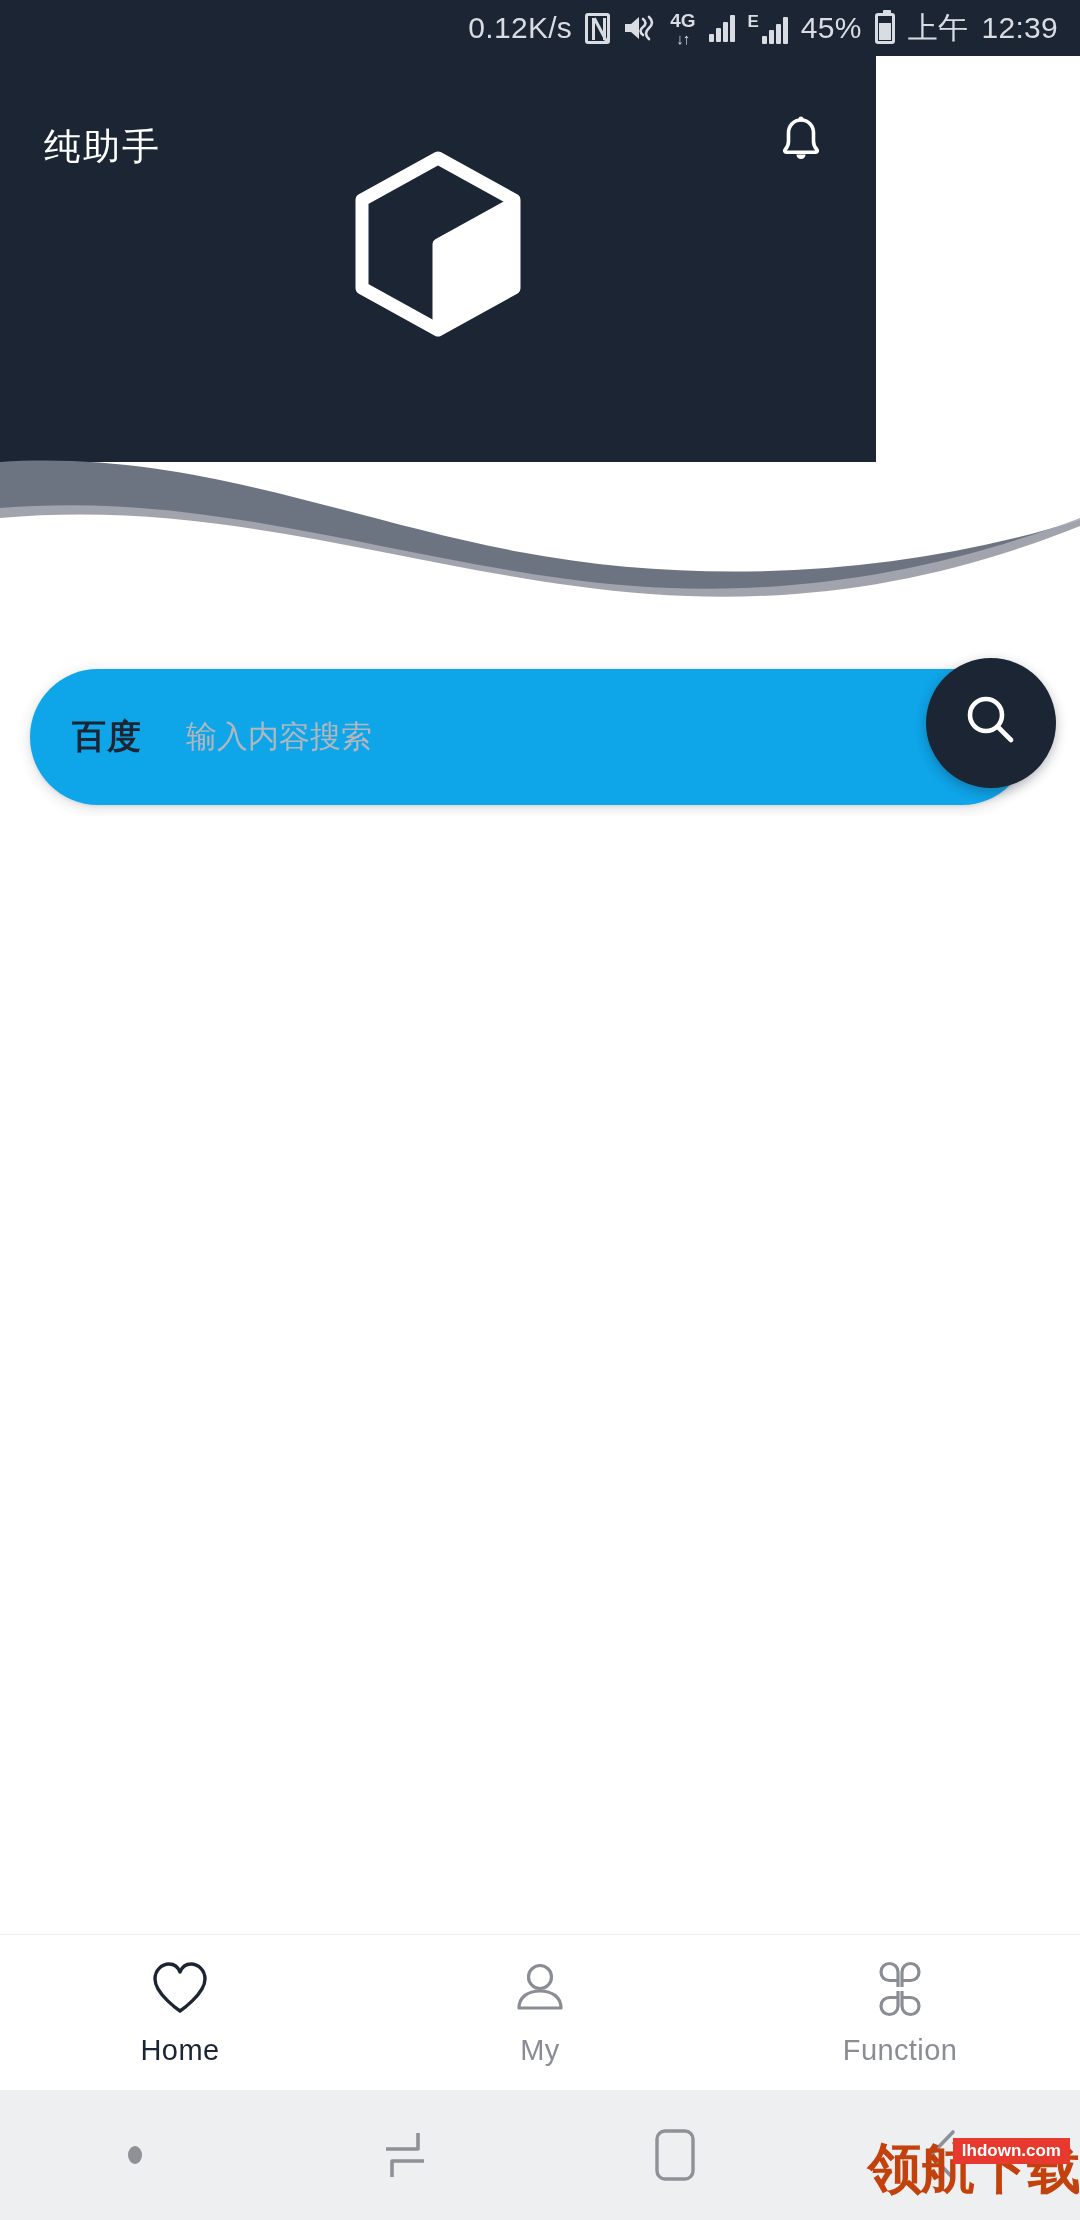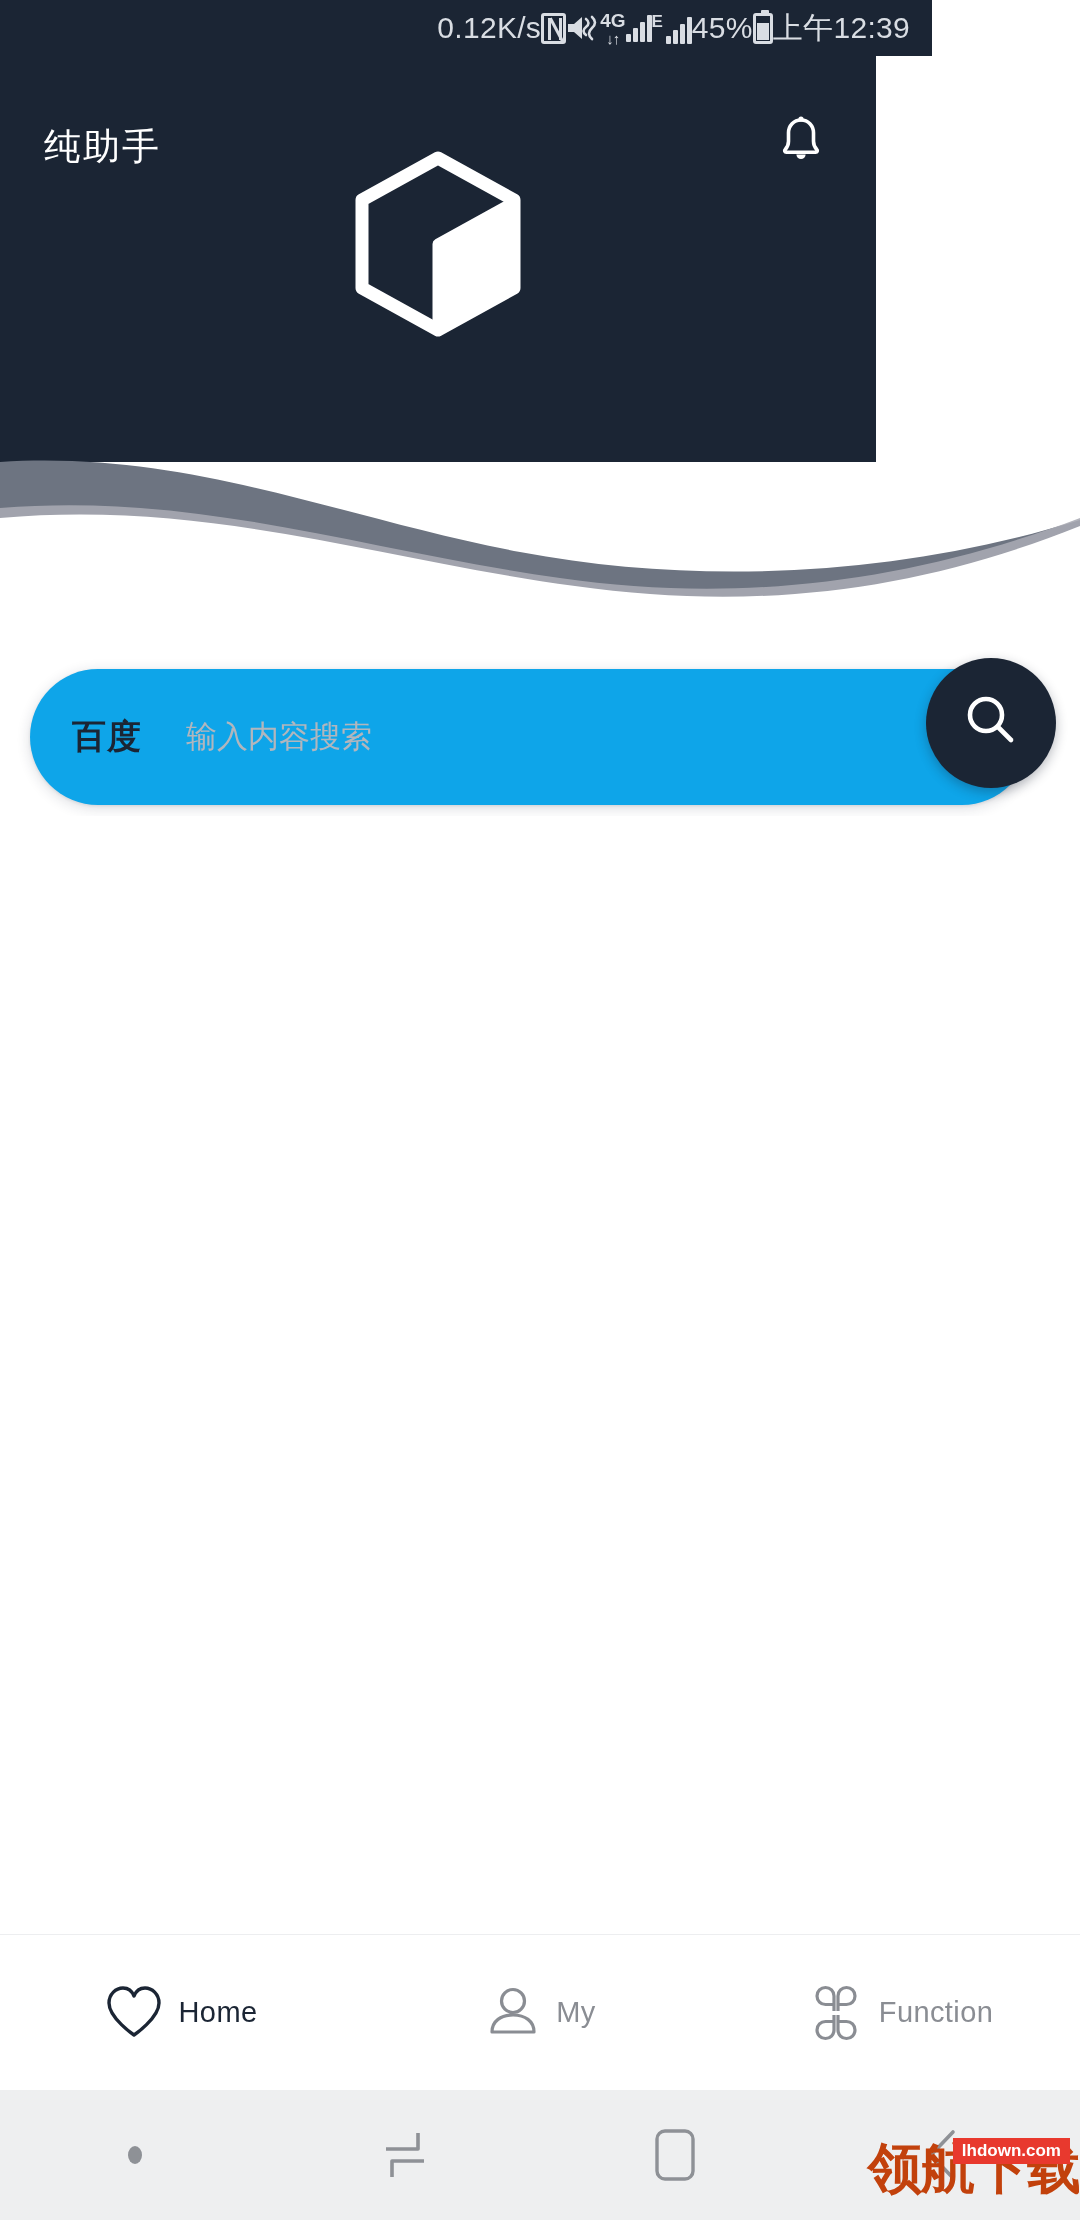--- a/index.html
+++ b/index.html
@@ -6,23 +6,23 @@
   html, body {
     width:1080px; height:2220px;
     background:#ffffff;
     font-family:"Liberation Sans", "DejaVu Sans", sans-serif;
     overflow:hidden;
   }
   #screen { position:relative; width:1080px; height:2220px; background:#fff; }
 
   
   .statusbar{
-    position:absolute; left:0; top:0; width:932px; height:56px;
+    position:absolute; left:0; top:0; width:1080px; height:56px;
     background:#1b2534; display:flex; align-items:center;
-    justify-content:flex-end; padding-right:22px; 
+    justify-content:flex-end; padding-right:22px; gap:13px;
   }
   .sb-text{ color:#d9dde3; font-size:30px; letter-spacing:.3px; white-space:nowrap; }
   .sb-ico{ display:flex; align-items:center; justify-content:center; }
   .nfc-box{
     width:25px; height:31px; border:3px solid #d9dde3; border-radius:3px;
     position:relative;
   }
   .nfc-box::after{
     content:""; position:absolute; left:4px; top:2px; width:3px; height:22px;
     background:#d9dde3;
@@ -111,21 +111,21 @@
   
   .content{ position:absolute; left:0; top:816px; width:1080px; height:1118px; background:#fff; }
 
   
   .tabbar{
     position:absolute; left:0; top:1934px; width:1080px; height:156px;
     background:#ffffff; border-top:1px solid #edeef0;
     display:flex;
   }
   .tab{
-    flex:1; display:flex; 
+    flex:1; display:flex; flex-direction:column;
     align-items:center; justify-content:center; gap:14px;
   }
   .tab .ic{ height:62px; display:flex; align-items:center; justify-content:center; }
   .tab .lb{ font-size:29px; letter-spacing:.4px; }
   .tab.active .lb{ color:#1b2534; }
   .tab .lb{ color:#8a8d93; }
 
   
   .androidnav{
     position:absolute; left:0; top:2090px; width:1080px; height:130px;

